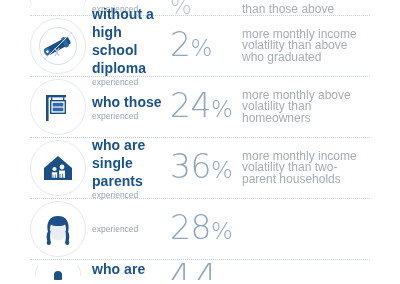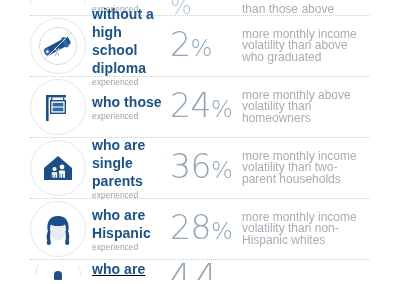--- a/index.html
+++ b/index.html
@@ -31,21 +31,20 @@
     box-sizing: border-box;
   }
   .stat-row.partial-top {
     height: 15px;
     align-items: flex-end;
   }
   .stat-row.partial-bottom {
     height: 20px;
     align-items: flex-start;
     overflow: hidden;
-    text-decoration: underline;
   }
 
   
   .divider {
     height: 0;
     border-top: 1px dotted #c8ced6;
     margin: 0 30px;
   }
 
   
@@ -216,27 +215,25 @@
       <svg width="40" height="40" viewBox="0 0 40 40">
         <ellipse cx="20" cy="22" rx="8.2" ry="9.6" fill="#e8edf2"></ellipse>
         <path d="M20 7 C11.5 7 9 13.5 9.4 19.5 C9.8 24 11 24.8 11.6 22.5 C12.2 20 12 17 13 15.5 C15 17.5 25 17.5 27 15.5 C28 17 27.8 20 28.4 22.5 C29 24.8 30.2 24 30.6 19.5 C31 13.5 28.5 7 20 7 Z" fill="#1b4f87"></path>
         <path d="M11.4 21 C8.6 23 8 28 9.4 32 C10.2 34 12.6 33.6 12.4 31.4 C12.1 27.8 12 24 12.6 22 Z" fill="#1b4f87"></path>
         <path d="M28.6 21 C31.4 23 32 28 30.6 32 C29.8 34 27.4 33.6 27.6 31.4 C27.9 27.8 28 24 27.4 22 Z" fill="#1b4f87"></path>
         <ellipse cx="10.8" cy="33.5" rx="2.1" ry="2.6" fill="#1b4f87"></ellipse>
         <ellipse cx="29.2" cy="33.5" rx="2.1" ry="2.6" fill="#1b4f87"></ellipse>
       </svg>
     </div>
     <div class="label-col">
-      <div class="label-main">who are Hispanic</div>
       <div class="label-sub">experienced</div>
     </div>
     <div class="number-col">
       <span>28</span><span class="pct">%</span>
     </div>
-    <div class="desc-col">more monthly income volatility than non-Hispanic whites</div>
   </div>
 
   <div class="divider"></div>
 
   <div class="stat-row partial-bottom">
     <div class="icon-wrap" style="height:20px;border:none;align-items:flex-start;overflow:hidden;">
       <svg width="56" height="20" viewBox="0 0 56 20">
         <path d="M5 20 A27 27 0 0 1 8 5" fill="none" stroke="#e4e8ed" stroke-width="1"></path>
         <path d="M51 20 A27 27 0 0 0 48 5" fill="none" stroke="#e4e8ed" stroke-width="1"></path>
         <path d="M28 11 a4 4 0 0 1 4 4 v5 h-8 v-5 a4 4 0 0 1 4 -4 z" fill="#1b4f87"></path>

